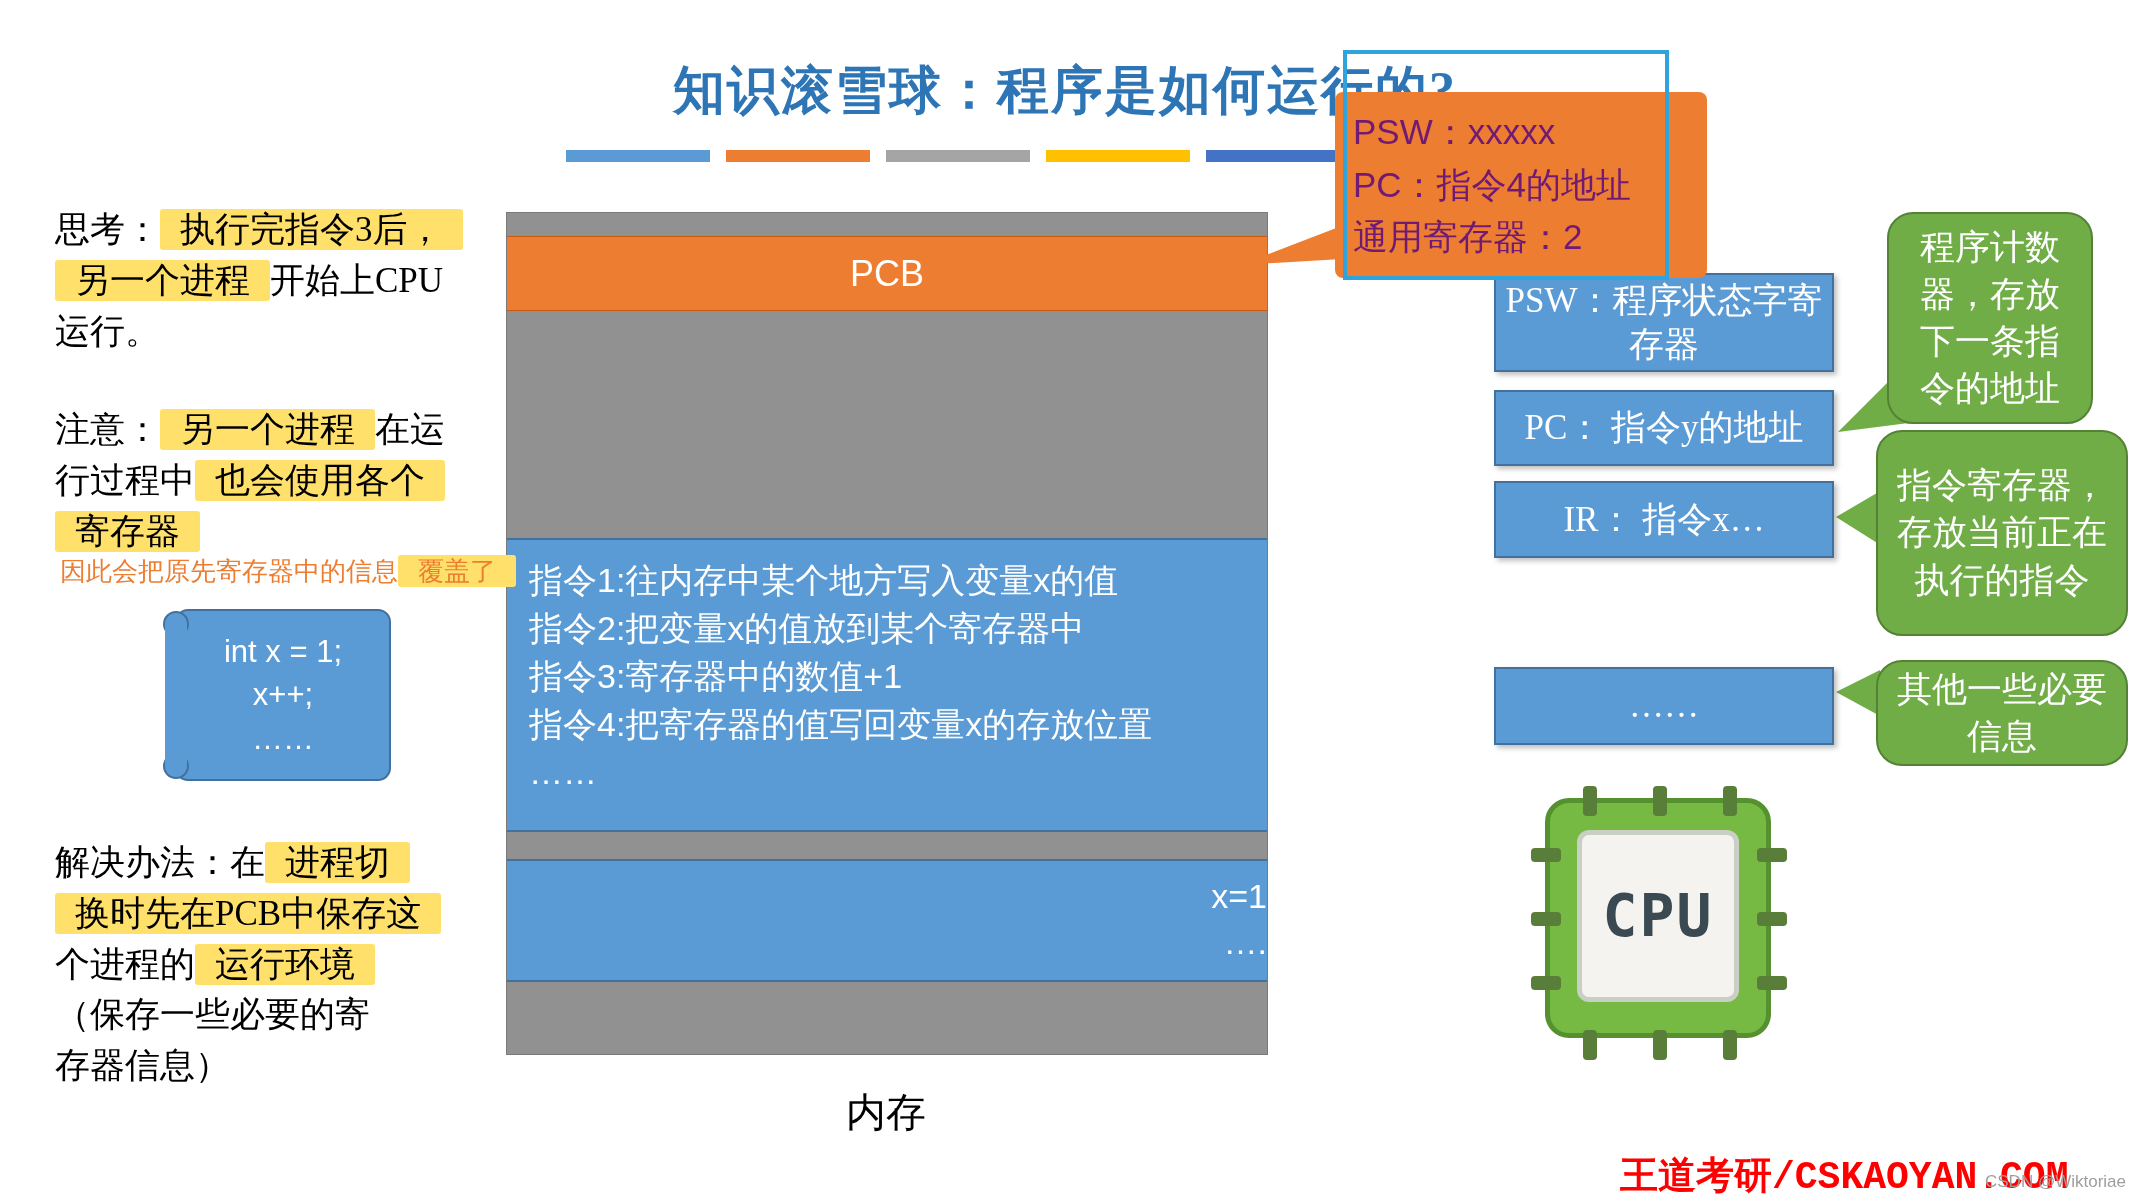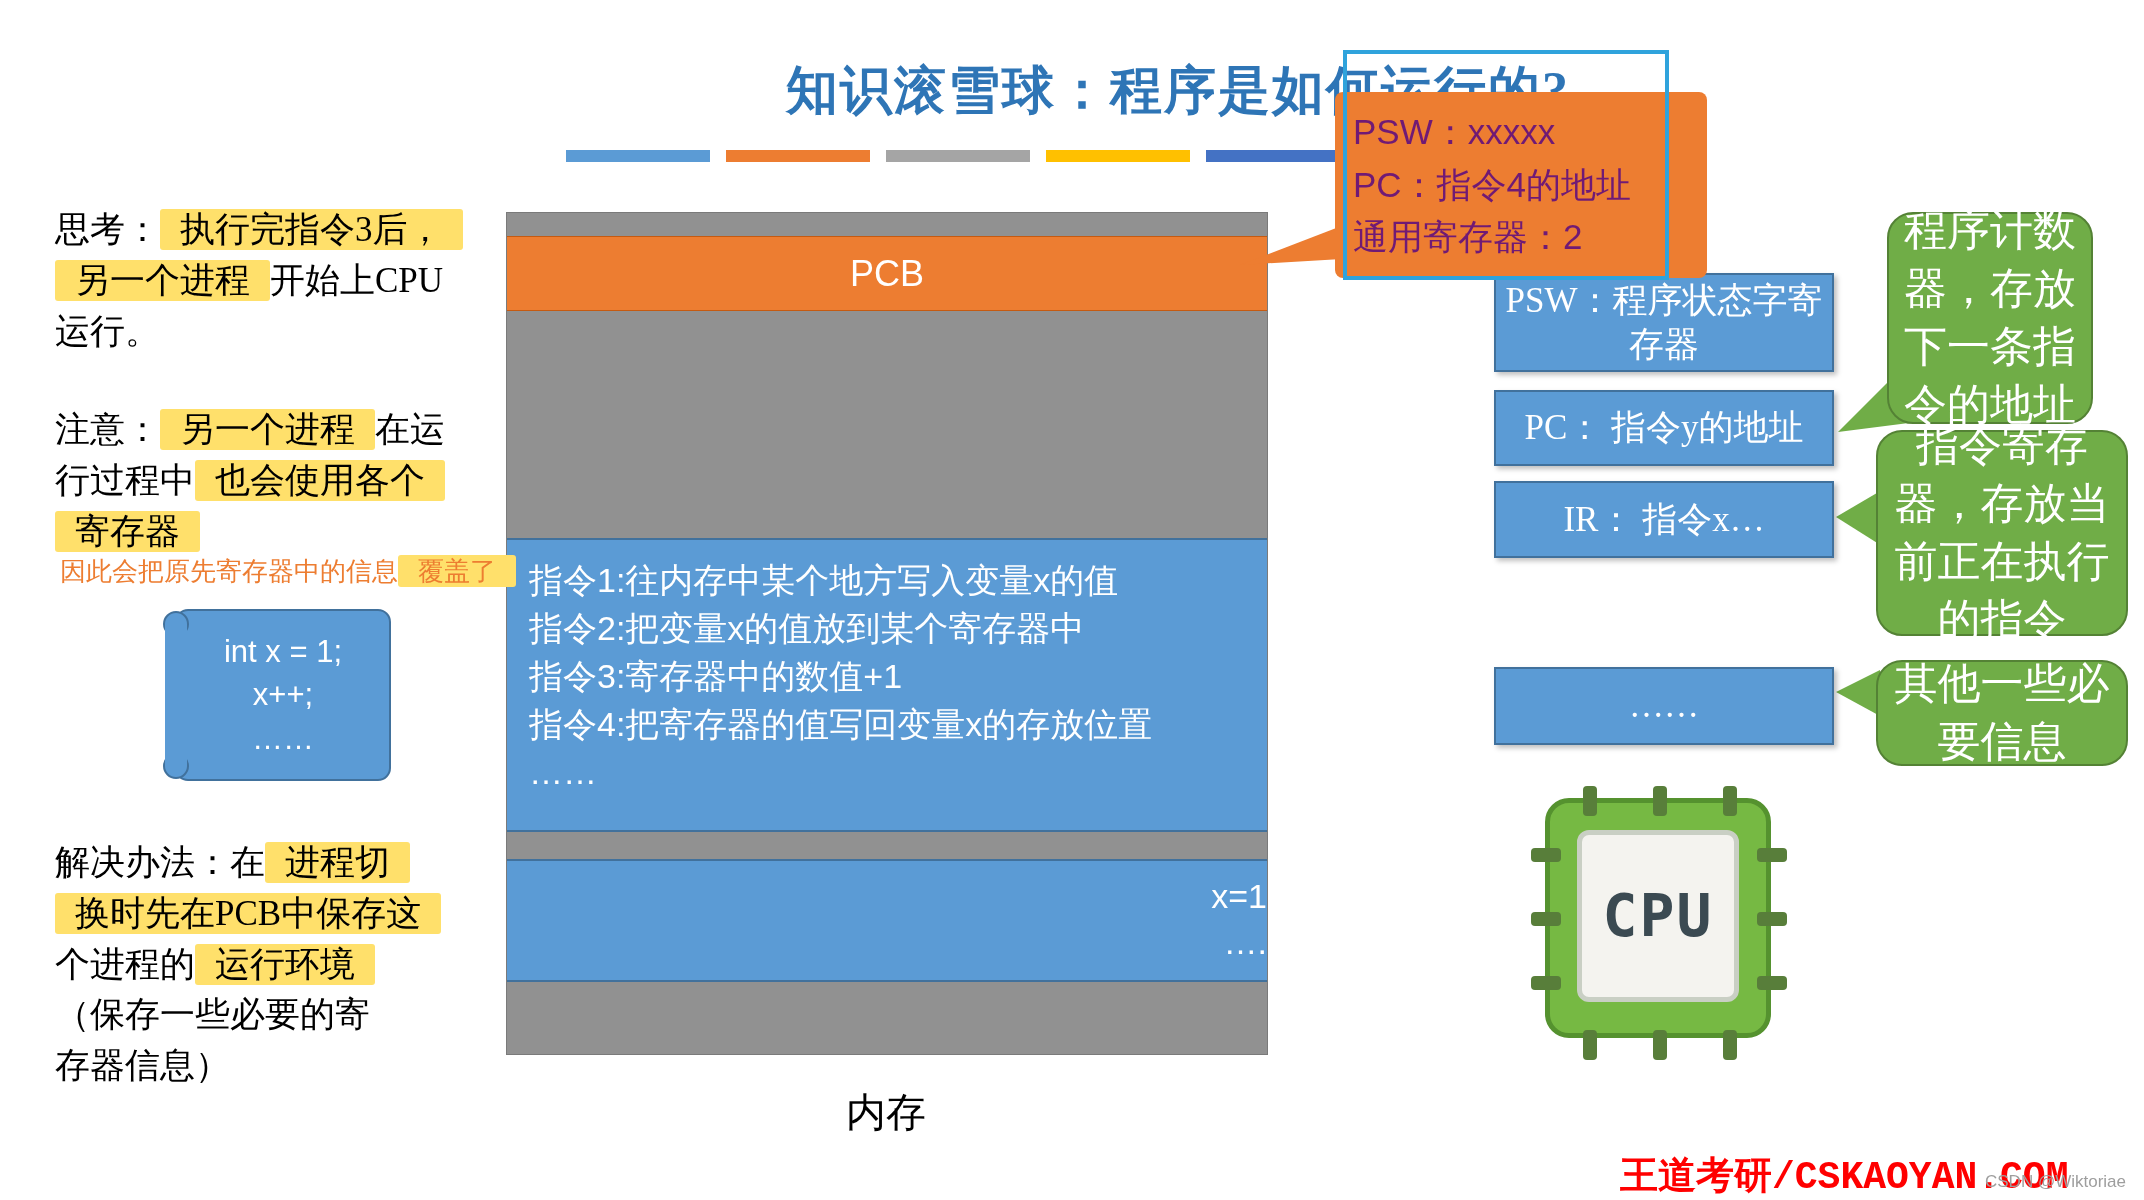--- a/index.html
+++ b/index.html
@@ -3,21 +3,21 @@
 <meta charset="utf-8">
 <style>
   html,body{margin:0;padding:0;background:#fff;}
   .canvas{position:relative;width:2144px;height:1200px;background:#fff;overflow:hidden;
           font-family:"Liberation Sans",sans-serif;color:#000;}
   .serif{font-family:"Liberation Serif",serif;}
   .abs{position:absolute;}
   .hl{background:#FFE06B;padding:1px 20px;border-radius:3px;}
 
   
-  .title{left:560px;top:56px;width:1010px;text-align:right;font-size:52px;font-weight:bold;
+  .title{left:560px;top:56px;width:1010px;text-align:center;font-size:52px;font-weight:bold;
          color:#2E75B6;z-index:1;letter-spacing:2px;}
   .bars{left:566px;top:150px;width:790px;height:12px;display:flex;gap:16px;z-index:1;}
   .bars span{display:block;height:12px;width:144px;}
   .bar1{background:#5B9BD5;} .bar2{background:#ED7D31;} .bar3{background:#A5A5A5;}
   .bar4{background:#FFC000;} .bar5{background:#4472C4;}
 
   
   .tblock{font-size:35px;line-height:1.45;z-index:3;}
   .orange-note{color:#ED7D31;font-size:26px;z-index:3;}
 
@@ -48,21 +48,21 @@
               z-index:12;pointer-events:none;}
 
   
   .reg{left:1494px;width:340px;background:#5B9BD5;border:2px solid #41719C;color:#fff;
        font-size:35px;display:flex;align-items:center;justify-content:center;text-align:center;
        box-sizing:border-box;z-index:9;box-shadow:3px 3px 5px rgba(0,0,0,.25);line-height:1.25;}
   .reg1{top:273px;height:99px;} .reg2{top:390px;height:76px;} .reg3{top:481px;height:77px;}
   .reg4{top:574px;height:76px;} .reg5{top:667px;height:78px;}
 
   
-  .gco{background:#70AD47;border:2px solid #548235;border-radius:26px;color:#fff;font-size:43px;
+  .gco{background:#70AD47;border:2px solid #548235;border-radius:26px;color:#fff;font-size:35px;
        display:flex;align-items:center;justify-content:center;text-align:center;line-height:1.35;
        padding:8px 14px;box-sizing:border-box;z-index:10;}
   .gco1{left:1887px;top:212px;width:206px;height:212px;}
   .gco2{left:1876px;top:430px;width:252px;height:206px;}
   .gco3{left:1876px;top:660px;width:252px;height:106px;}
 
   
   .tails{left:0;top:0;width:2144px;height:1200px;z-index:8;pointer-events:none;}
 
   

